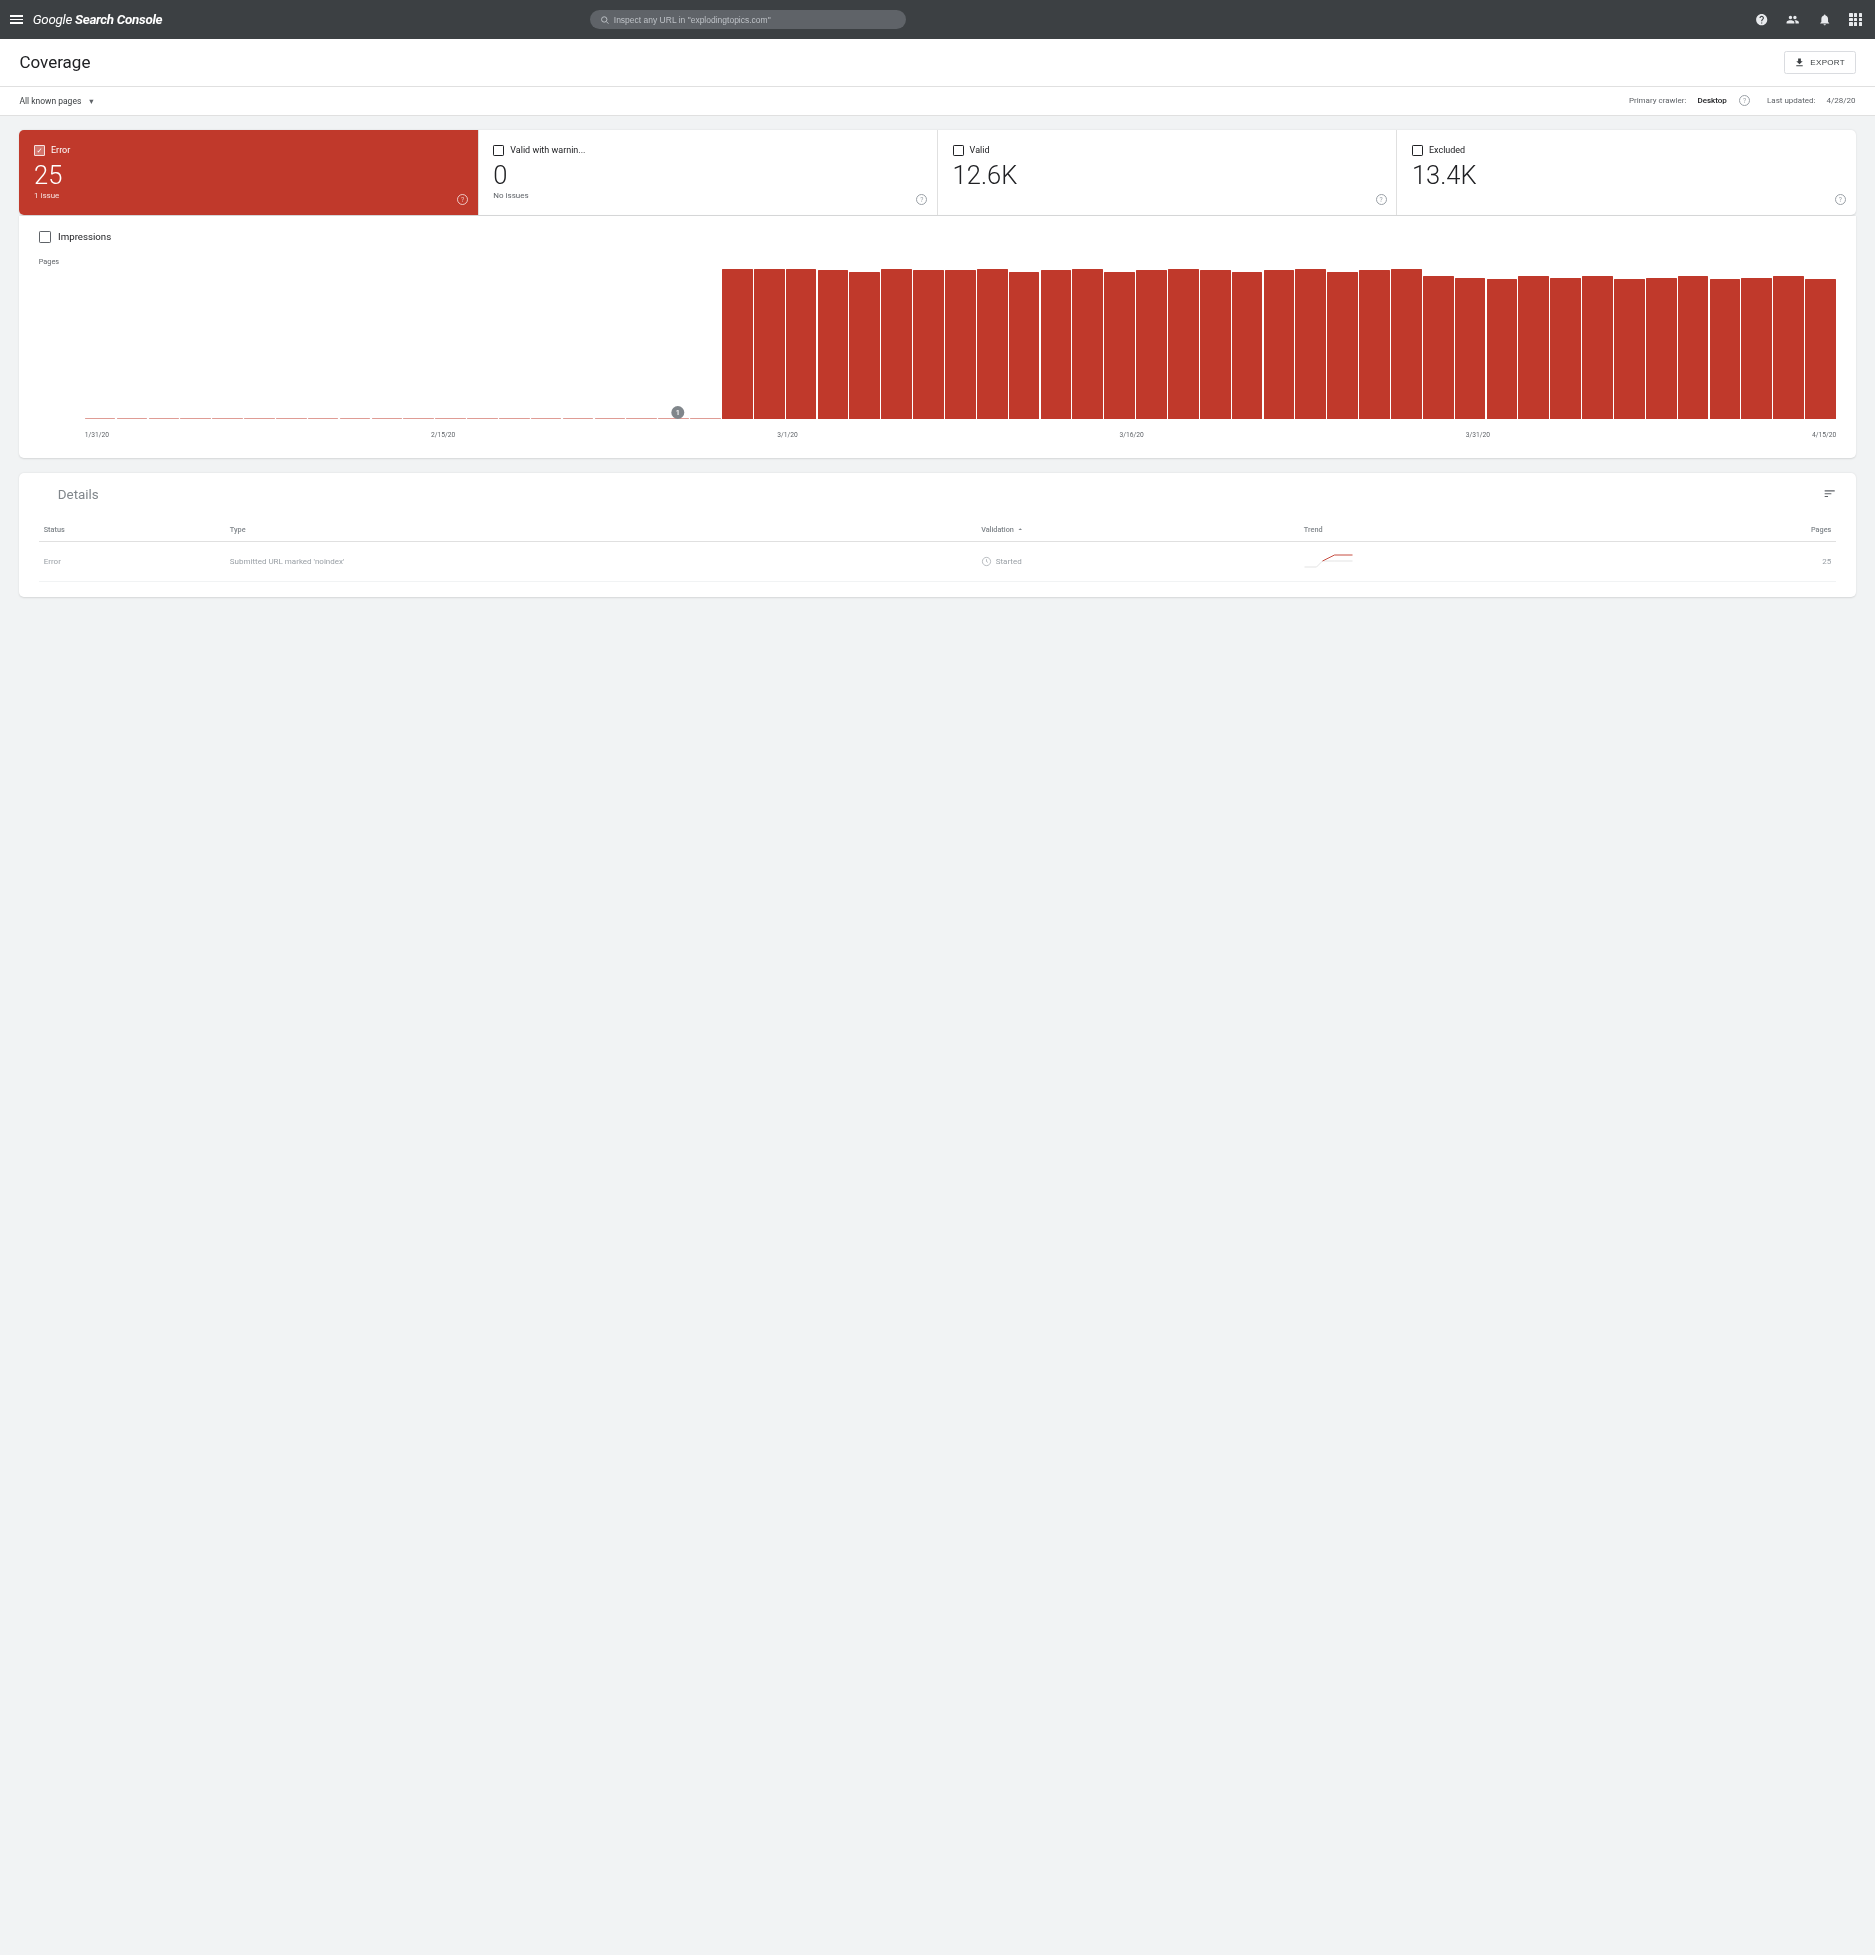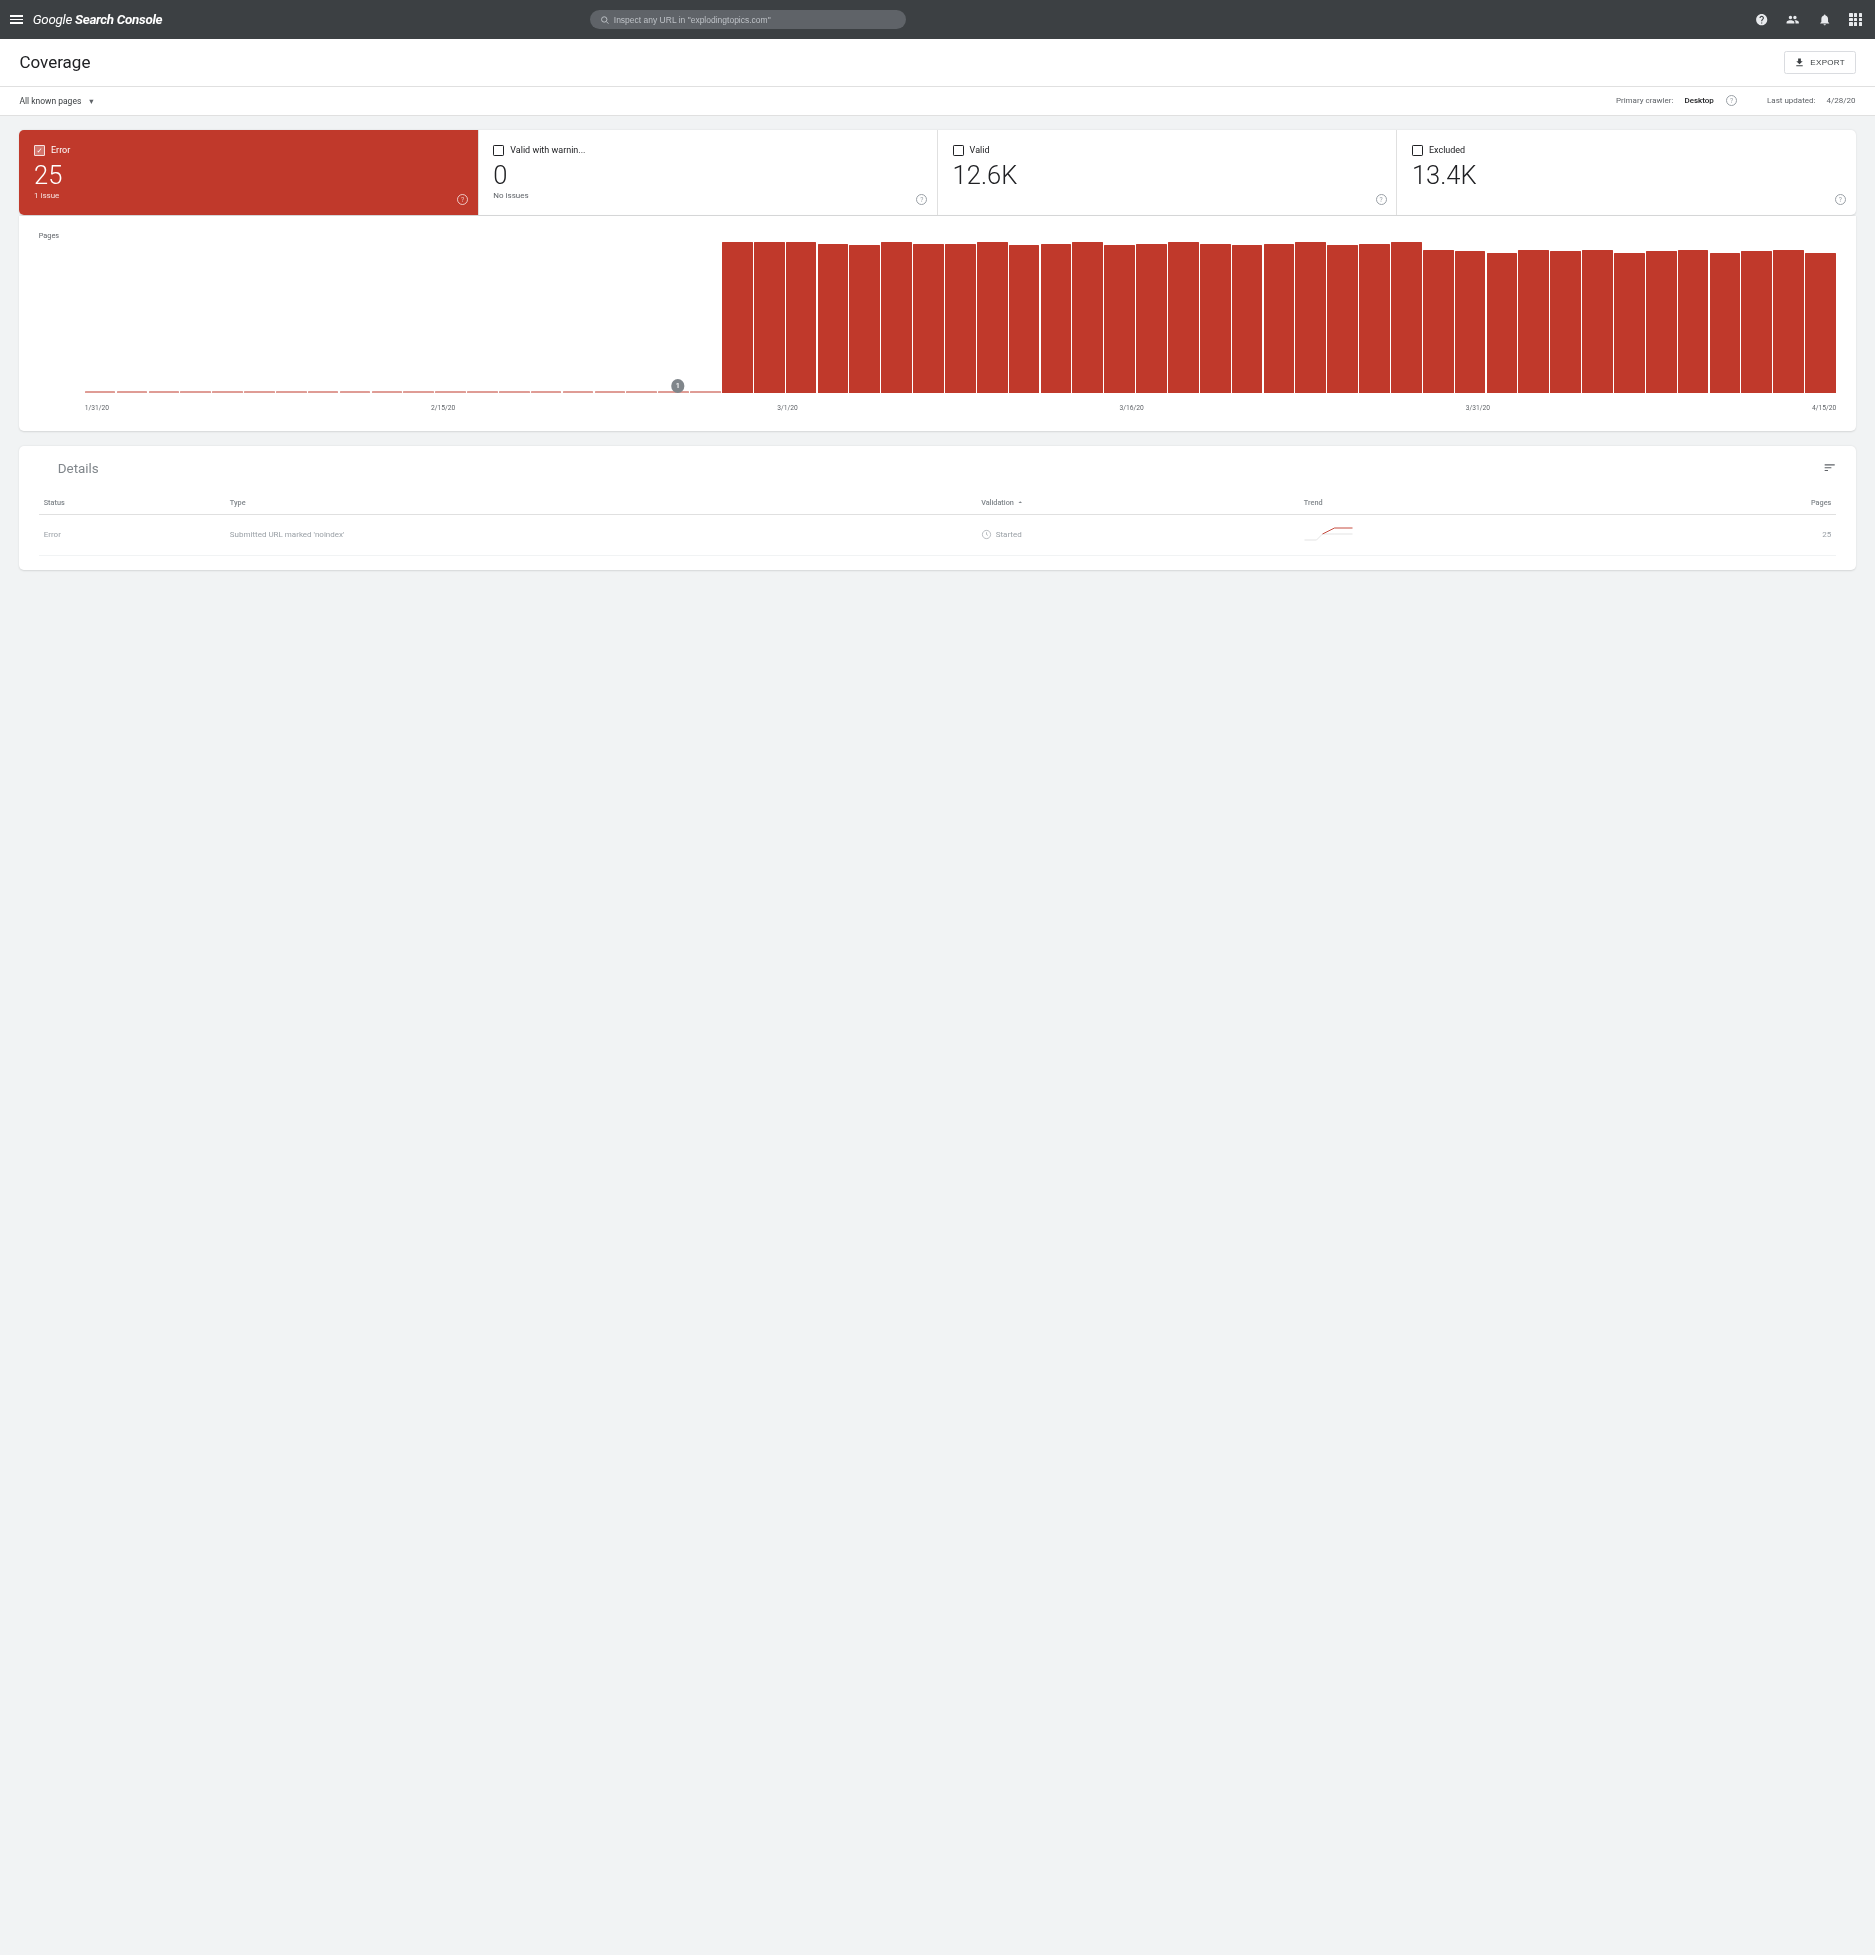--- a/index.html
+++ b/index.html
@@ -464,21 +464,21 @@
 
 <div class="filter-bar">
   <div class="filter-dropdown">
     <span>All known pages</span>
     <span class="chevron-down filter-dropdown-arrow"></span>
   </div>
   <div class="filter-right">
     <span>Primary crawler:</span>
     <strong>Desktop</strong>
     <span class="help-circle">?</span>
-    <span style="margin-left:19px;">Last updated:</span>
+    <span style="margin-left:6px;">Last updated:</span>
     <span>4/28/20</span>
   </div>
 </div>
 
 <div class="main-content">
 
   <div class="status-cards">
     <div class="status-card error-card">
       <div class="status-card-header">
         <div class="status-checkbox checked"></div>
@@ -519,20 +519,24 @@
       </div>
       <div class="status-count">13.4K</div>
       <div class="status-sub"></div>
       <div class="status-card-help">
         <span class="help-circle">?</span>
       </div>
     </div>
   </div>
 
   <div class="chart-section">
+    <div class="chart-header">
+      <div class="chart-checkbox"></div>
+      <span class="chart-title">Impressions</span>
+    </div>
     <div class="chart-area">
       <div class="chart-y-label">Pages</div>
       <div class="chart-inner">
 
         <div class="chart-grid">
           <div class="chart-grid-line">
               <span class="chart-grid-label">30</span>
               <div class="chart-grid-rule"></div>
             </div>
           <div class="chart-grid-line">

